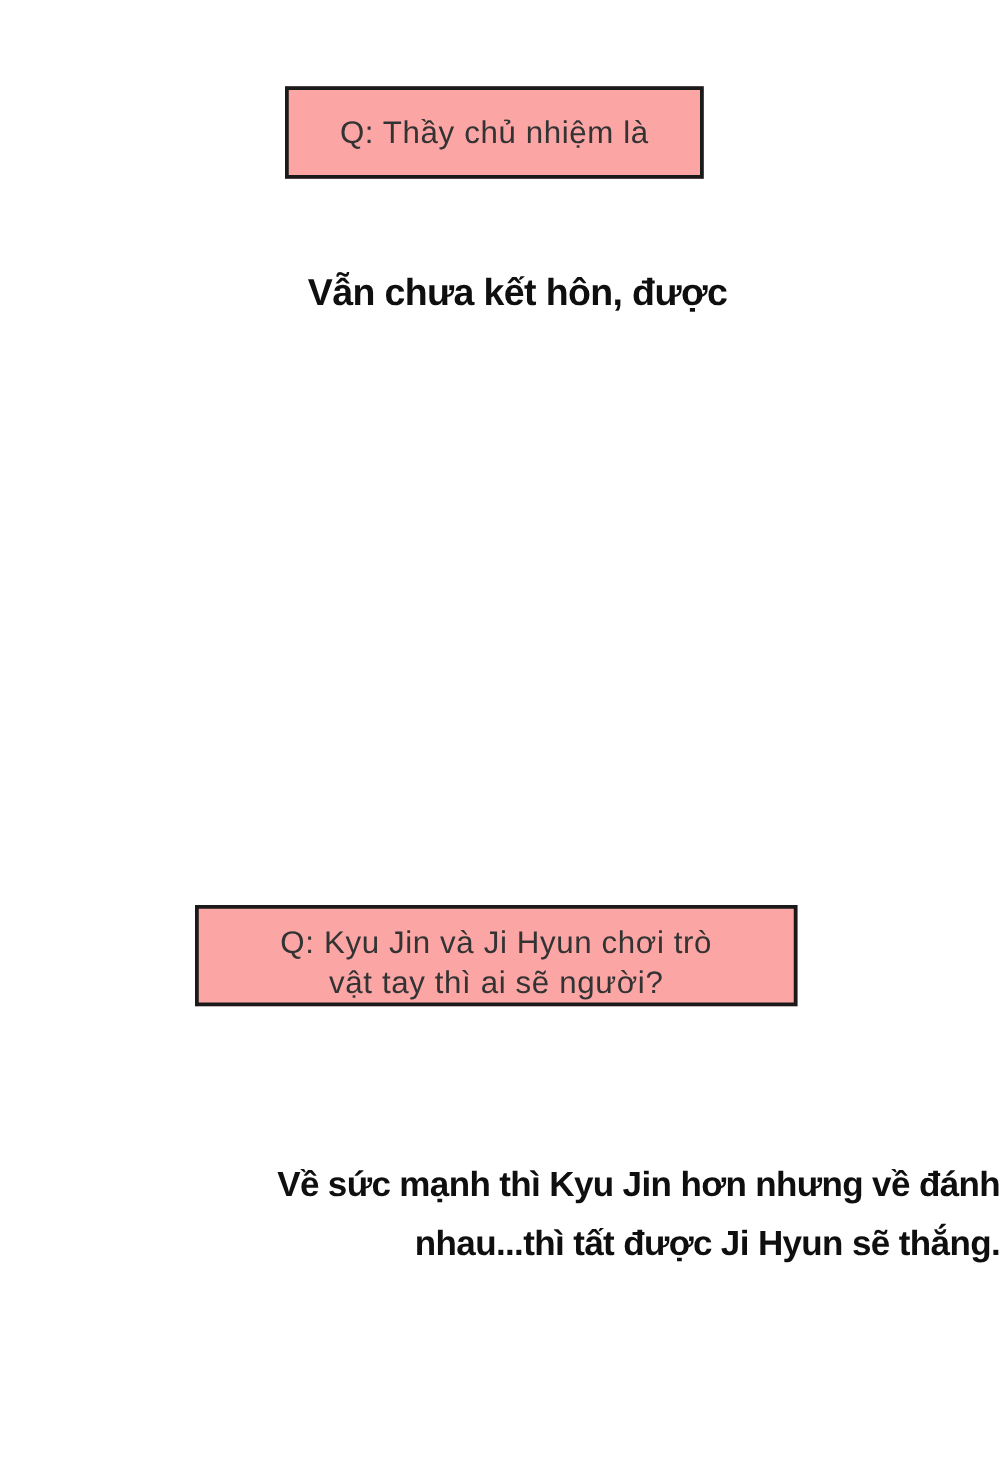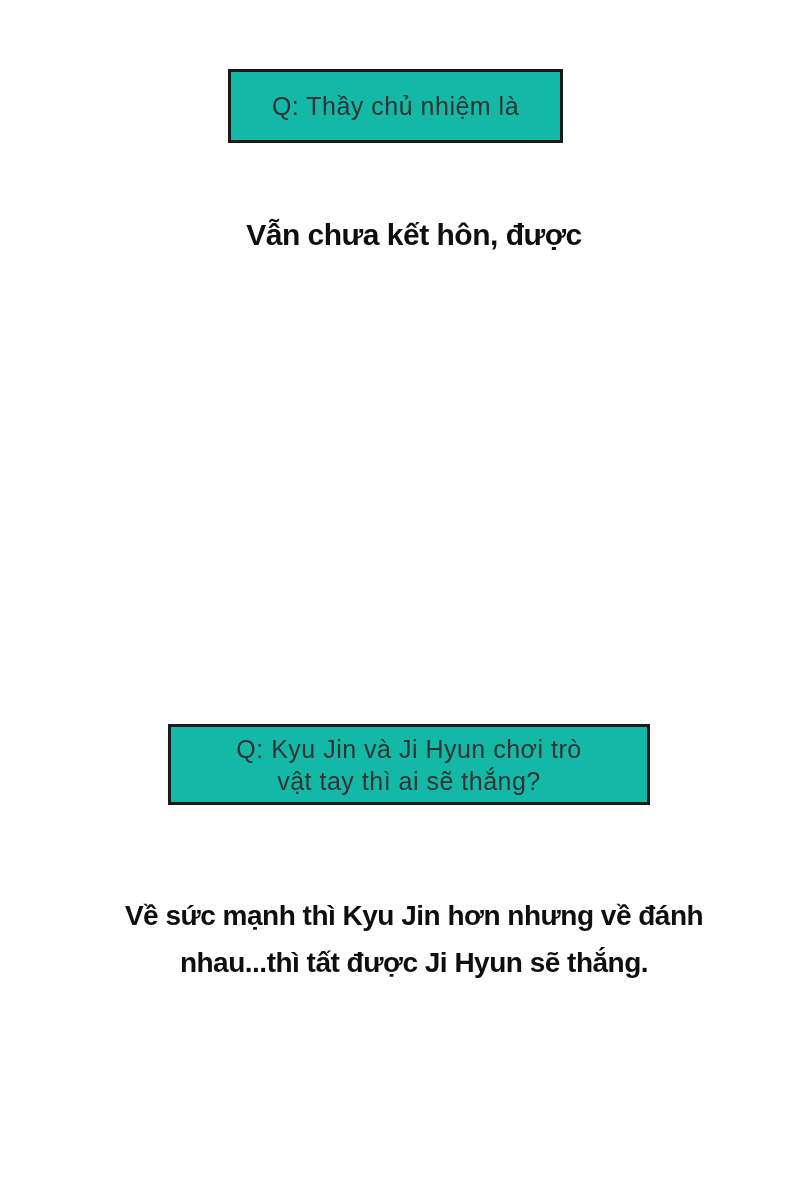--- a/index.html
+++ b/index.html
@@ -12,45 +12,46 @@
     width: 800px;
     height: 1187px;
     background: #ffffff;
     overflow: hidden;
     font-family: "Liberation Sans", sans-serif;
   }
   .qbox {
     position: absolute;
     box-sizing: border-box;
     border: 3px solid #1a1a1a;
-    background: #14b8a6;
+    background: #fca5a5;
     display: flex;
     flex-direction: column;
     align-items: center;
     justify-content: center;
     text-align: center;
   }
   .qbox .qline {
     font-size: 25px;
     line-height: 32px;
     color: #333333;
     letter-spacing: 0.5px;
     white-space: nowrap;
   }
   .qbox1 {
     left: 228px;
     top: 69px;
     width: 335px;
     height: 74px;
   }
   .qbox2 {
-    left: 168px;
+    left: 156px;
     top: 724px;
     width: 482px;
     height: 81px;
+    justify-content: flex-end;
   }
   .answer {
     position: absolute;
     left: 0;
     width: 800px;
     text-align: center;
     color: #0f0f0f;
     font-weight: bold;
   }
   .answer .aline {
@@ -59,21 +60,22 @@
     margin-left: 28px;
   }
   .answer1 {
     top: 213px;
   }
   .answer1 .aline {
     font-size: 30px;
     line-height: 44px;
   }
   .answer2 {
-    top: 892px;
+    top: 924px;
+    text-align: right;
   }
   .answer2 .aline {
     font-size: 28px;
     line-height: 47px;
   }
 </style>
 </head>
 <body>
 
 <div class="page">
@@ -81,21 +83,21 @@
   <div class="qbox qbox1">
     <div class="qline">Q: Thầy chủ nhiệm là</div>
   </div>
 
   <div class="answer answer1">
     <div class="aline">Vẫn chưa kết hôn, được</div>
   </div>
 
   <div class="qbox qbox2">
     <div class="qline">Q: Kyu Jin và Ji Hyun chơi trò</div>
-    <div class="qline">vật tay thì ai sẽ thắng?</div>
+    <div class="qline">vật tay thì ai sẽ người?</div>
   </div>
 
   <div class="answer answer2">
     <div class="aline">Về sức mạnh thì Kyu Jin hơn nhưng về đánh</div>
     <div class="aline">nhau...thì tất được Ji Hyun sẽ thắng.</div>
   </div>
 
 </div>
 
 </body></html>

